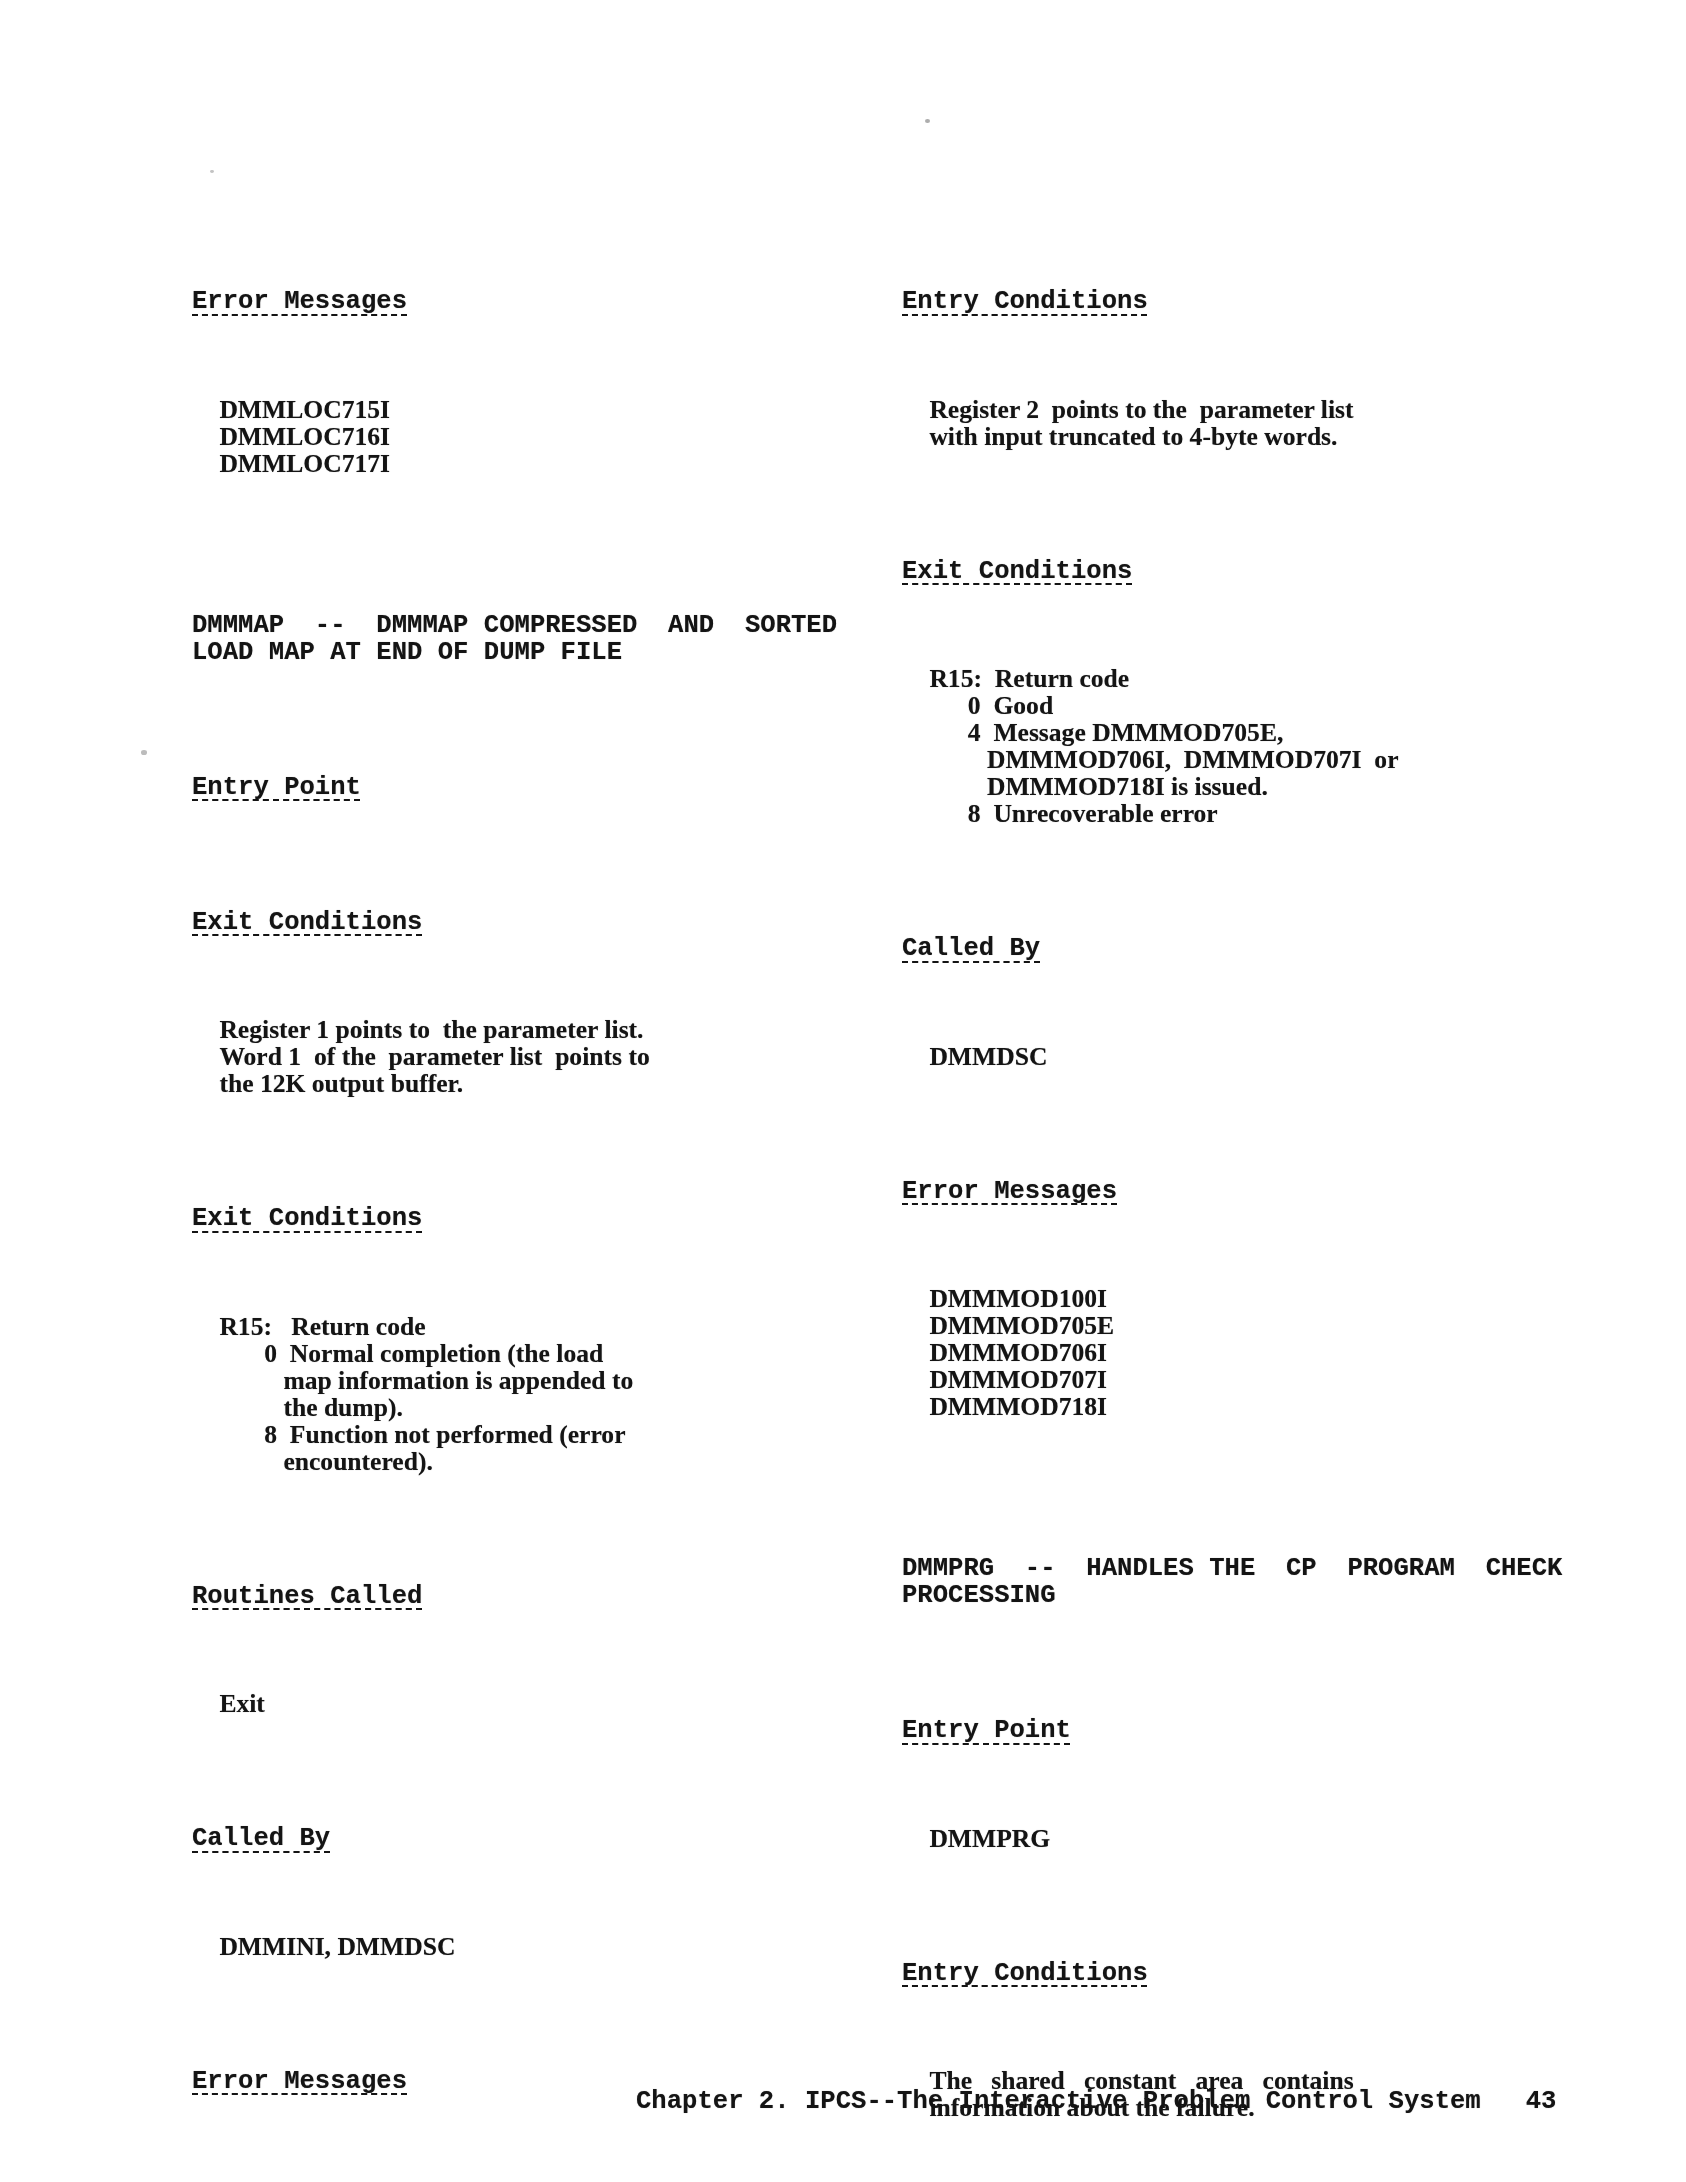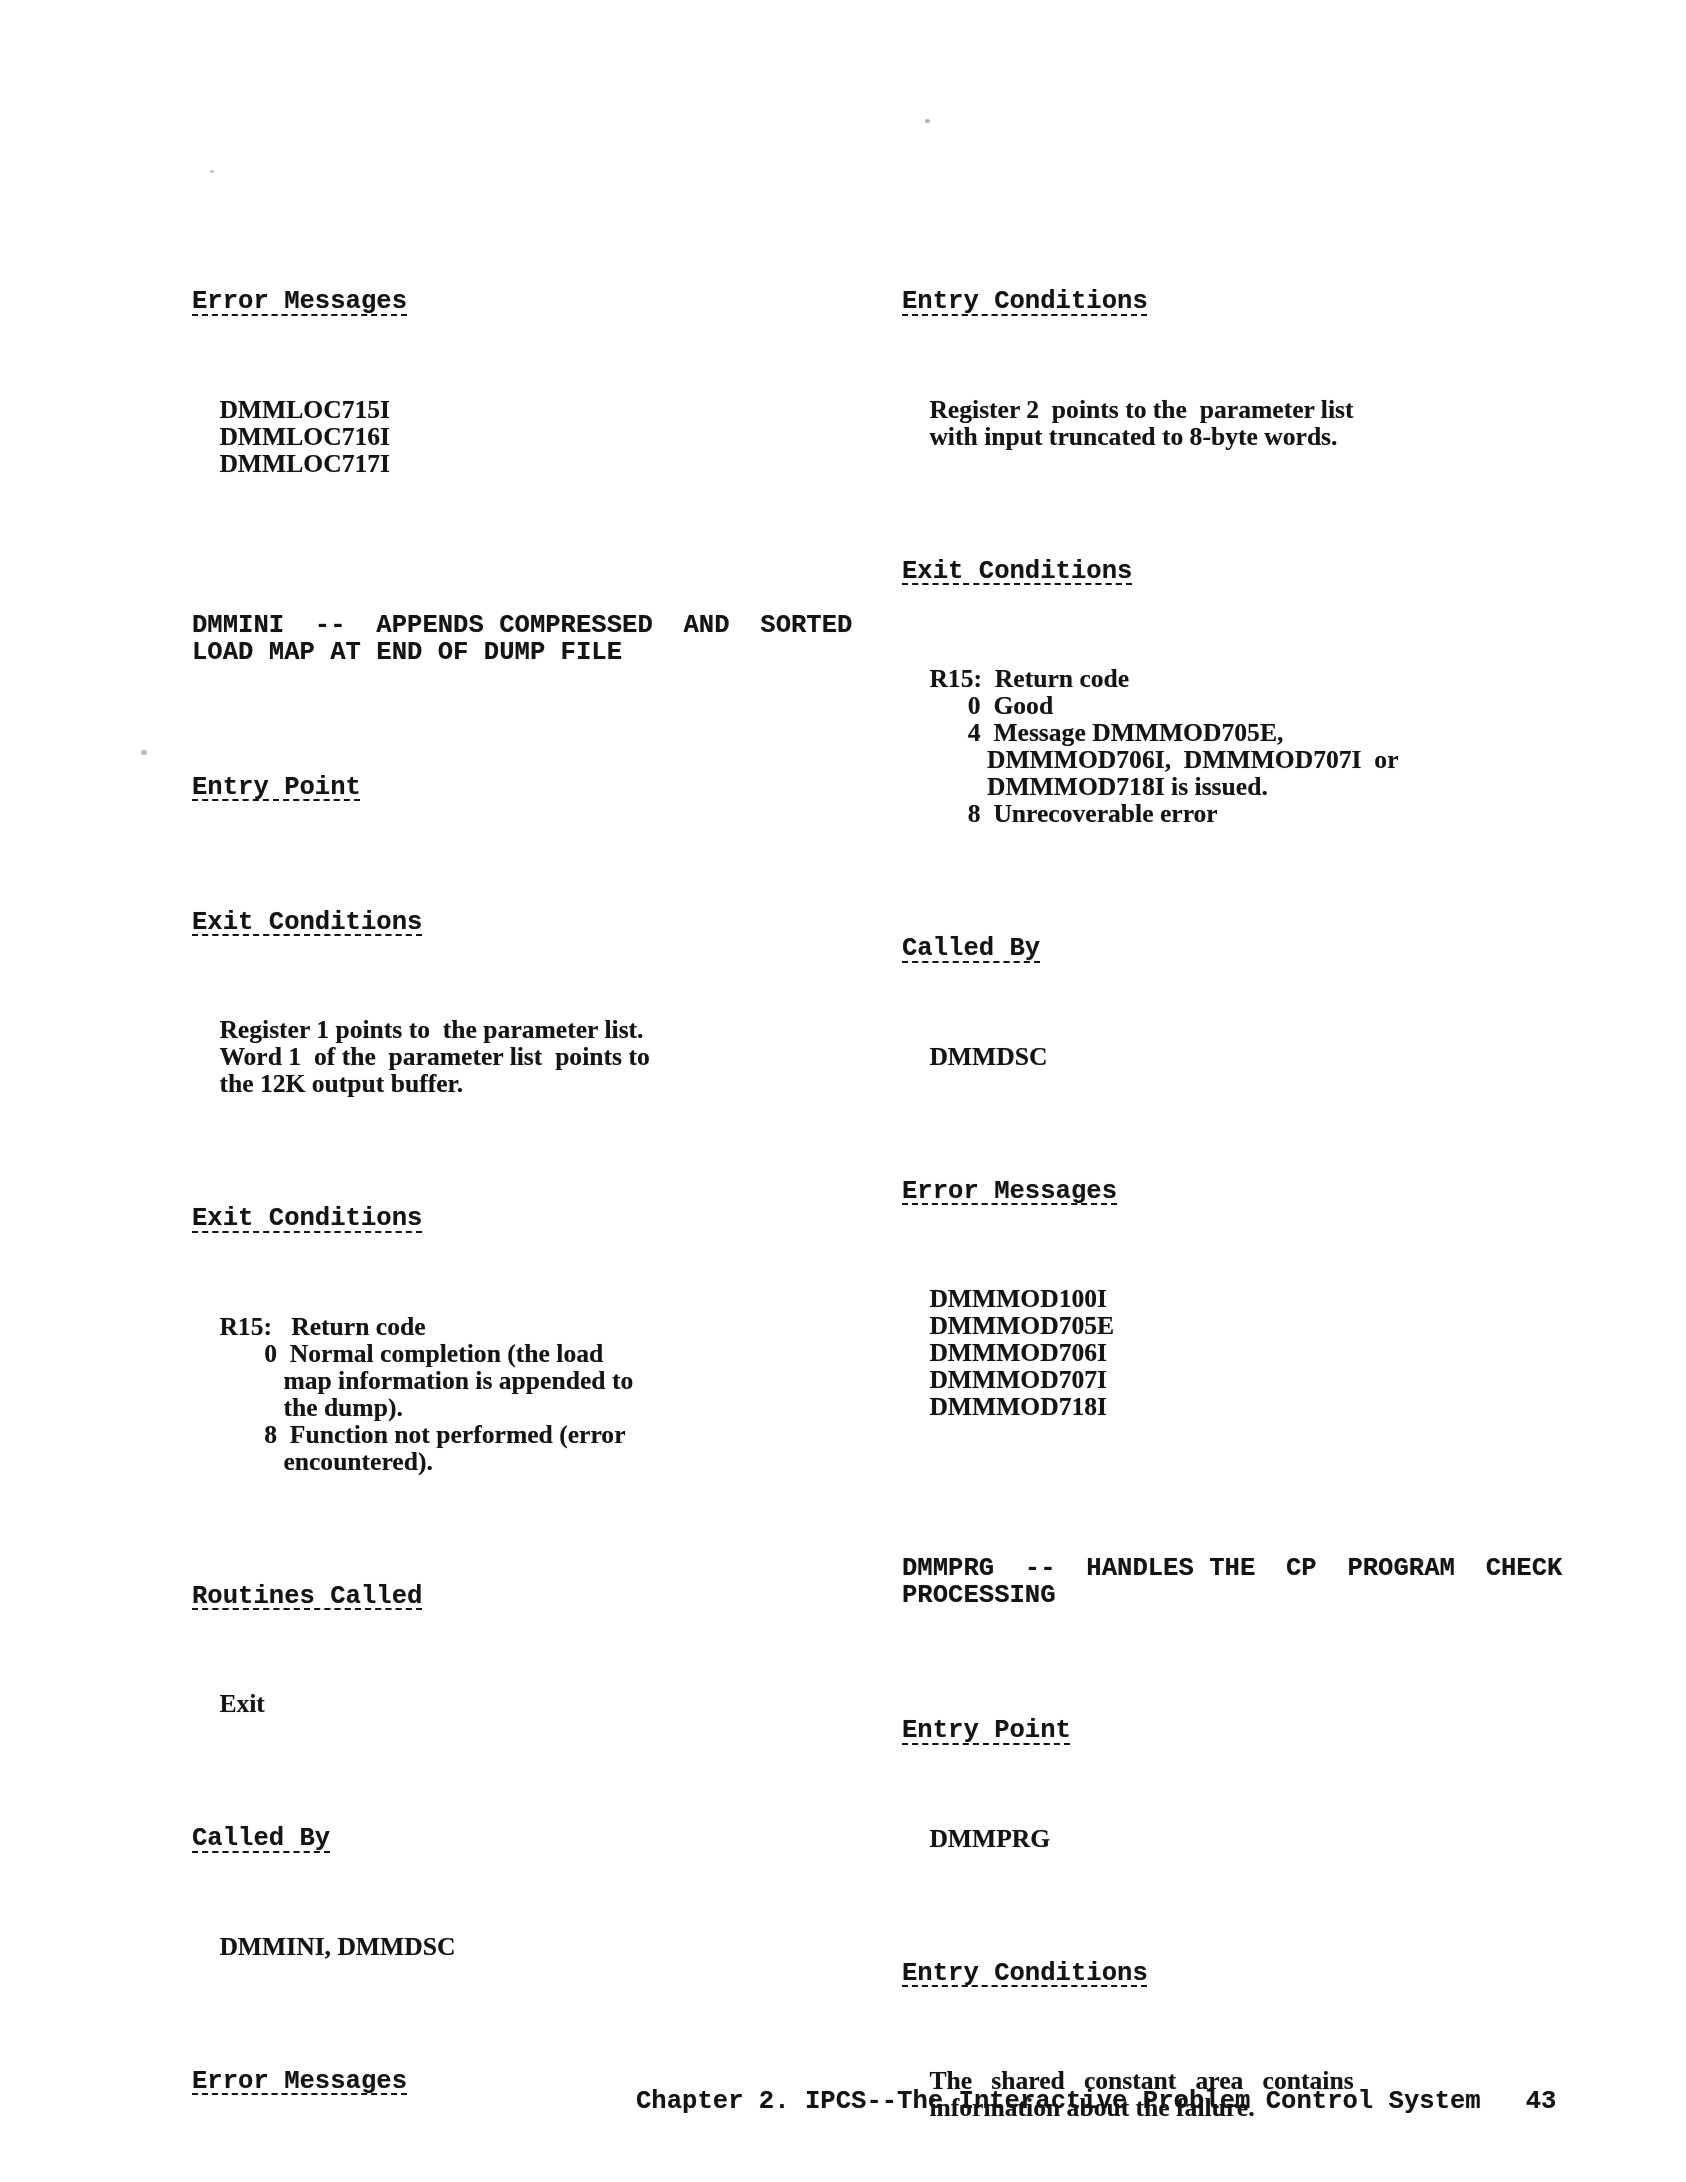--- a/index.html
+++ b/index.html
@@ -60,40 +60,40 @@
   .speck.s4 { left: 1420px; top: 1560px; width: 3.8px; height: 3.8px; opacity: 0.4; }
 </style>
 </head>
 <body>
 
 <div class="page">
 
   <div class="col col-left">
     <div class="blk hd">Error Messages</div>
     <div class="blk ind mt1"><div class="ln">DMMLOC715I</div><div class="ln">DMMLOC716I</div><div class="ln">DMMLOC717I</div></div>
-    <div class="blk mt3"><div class="ln">DMMINI  --  APPENDS COMPRESSED  AND  SORTED</div><div class="ln">LOAD MAP AT END OF DUMP FILE</div></div>
+    <div class="blk mt3"><div class="ln">DMMMAP  --  DMMMAP COMPRESSED  AND  SORTED</div><div class="ln">LOAD MAP AT END OF DUMP FILE</div></div>
     <div class="blk hd mt2">Entry Point</div>
     <div class="blk hd mt2">Exit Conditions</div>
     <div class="blk ind mt1"><div class="ln">Register 1 points to  the parameter list.</div><div class="ln">Word 1  of the  parameter list  points to</div><div class="ln">the 12K output buffer.</div></div>
     <div class="blk hd mt2">Exit Conditions</div>
     <div class="blk ind mt1"><div class="ln">R15:   Return code</div><div class="ln">       0  Normal completion (the load</div><div class="ln">          map information is appended to</div><div class="ln">          the dump).</div><div class="ln">       8  Function not performed (error</div><div class="ln">          encountered).</div></div>
     <div class="blk hd mt2">Routines Called</div>
     <div class="blk ind mt1"><div class="ln">Exit</div></div>
     <div class="blk hd mt2">Called By</div>
     <div class="blk ind mt1"><div class="ln">DMMINI, DMMDSC</div></div>
     <div class="blk hd mt2">Error Messages</div>
     
     
     
     
   </div>
 
   <div class="col col-right">
     <div class="blk hd">Entry Conditions</div>
-    <div class="blk ind mt1"><div class="ln">Register 2  points to the  parameter list</div><div class="ln">with input truncated to 8-byte words.</div></div>
+    <div class="blk ind mt1"><div class="ln">Register 2  points to the  parameter list</div><div class="ln">with input truncated to 4-byte words.</div></div>
     <div class="blk hd mt2">Exit Conditions</div>
     <div class="blk ind mt1"><div class="ln">R15:  Return code</div><div class="ln">      0  Good</div><div class="ln">      4  Message DMMMOD705E,</div><div class="ln">         DMMMOD706I,  DMMMOD707I  or</div><div class="ln">         DMMMOD718I is issued.</div><div class="ln">      8  Unrecoverable error</div></div>
     <div class="blk hd mt2">Called By</div>
     <div class="blk ind mt1"><div class="ln">DMMDSC</div></div>
     <div class="blk hd mt2">Error Messages</div>
     <div class="blk ind mt1"><div class="ln">DMMMOD100I</div><div class="ln">DMMMOD705E</div><div class="ln">DMMMOD706I</div><div class="ln">DMMMOD707I</div><div class="ln">DMMMOD718I</div></div>
     <div class="blk mt3"><div class="ln">DMMPRG  --  HANDLES THE  CP  PROGRAM  CHECK</div><div class="ln">PROCESSING</div></div>
     <div class="blk hd mt2">Entry Point</div>
     <div class="blk ind mt1"><div class="ln">DMMPRG</div></div>
     <div class="blk hd mt2">Entry Conditions</div>

